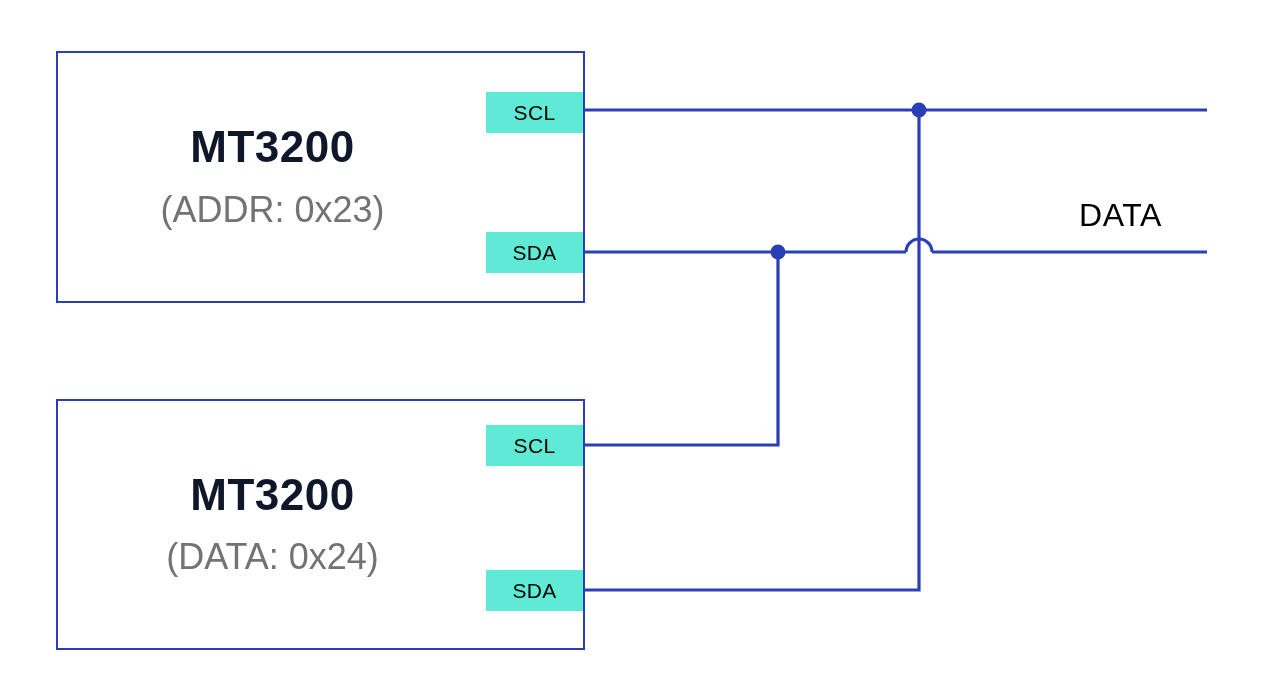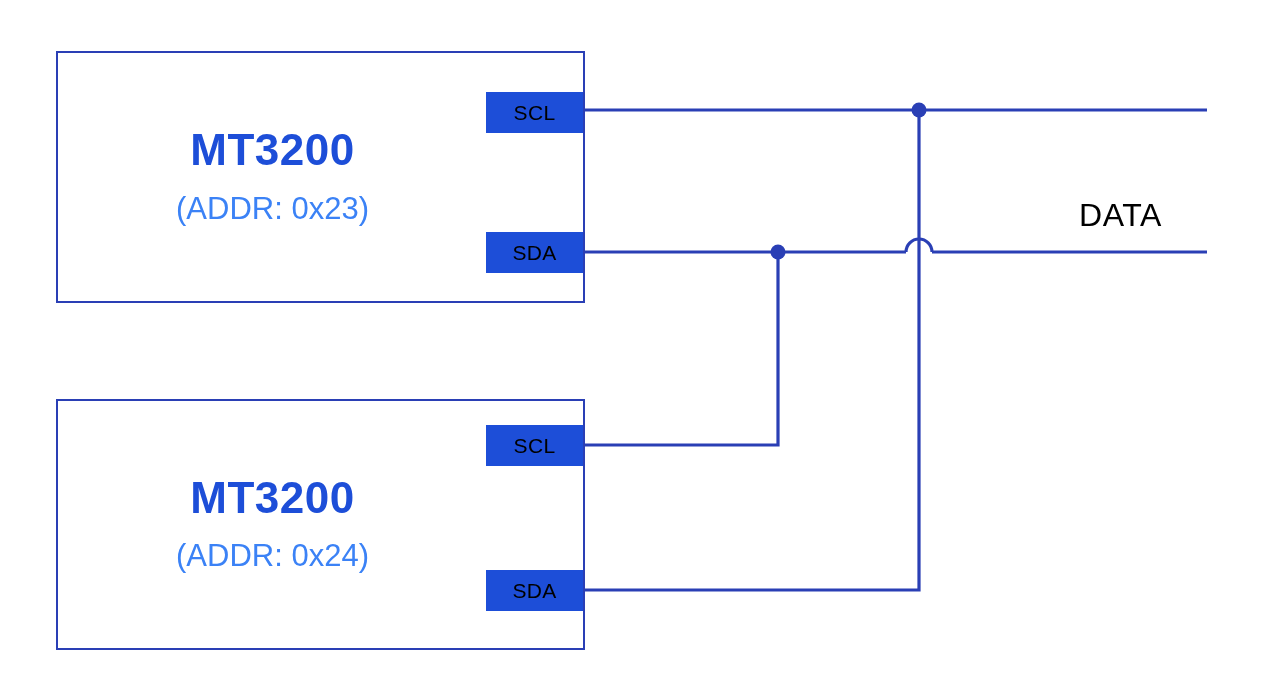--- a/index.html
+++ b/index.html
@@ -38,36 +38,36 @@
     left: 0;
     right: 96px;
     top: 50%;
     transform: translateY(-50%);
     text-align: center;
     pointer-events: none;
   }
   .device-title {
     font-size: 44px;
     font-weight: bold;
-    color: #1d4ed8;
+    color: #0f172a;
     line-height: 1.08;
     letter-spacing: 0.5px;
   }
   .device-subtitle {
-    font-size: 31px;
-    color: #3b82f6;
+    font-size: 36px;
+    color: #737373;
     line-height: 1.25;
     margin-top: 16px;
   }
   .pin-label {
     position: absolute;
     box-sizing: border-box;
     width: 97px;
     height: 41px;
-    background: #1d4ed8;
+    background: #5eead4;
     color: #000000;
     font-size: 21px;
     display: flex;
     align-items: center;
     justify-content: center;
     letter-spacing: 0.3px;
   }
   .bus-label {
     position: absolute;
     font-size: 32px;
@@ -108,21 +108,21 @@
   <div class="pin-label" style="left:486px; top:92px;">
     <span>SCL</span>
   </div>
   <div class="pin-label" style="left:486px; top:232px;">
     <span>SDA</span>
   </div>
 
   <div class="device-box" style="left:56px; top:399px; width:529px; height:251px;">
     <div class="device-labels">
       <div class="device-title">MT3200</div>
-      <div class="device-subtitle">(ADDR: 0x24)</div>
+      <div class="device-subtitle">(DATA: 0x24)</div>
     </div>
   </div>
   <div class="pin-label" style="left:486px; top:425px;">
     <span>SCL</span>
   </div>
   <div class="pin-label" style="left:486px; top:570px;">
     <span>SDA</span>
   </div>
 
   <div class="bus-label" style="left:1079px; top:197px;">DATA</div>

